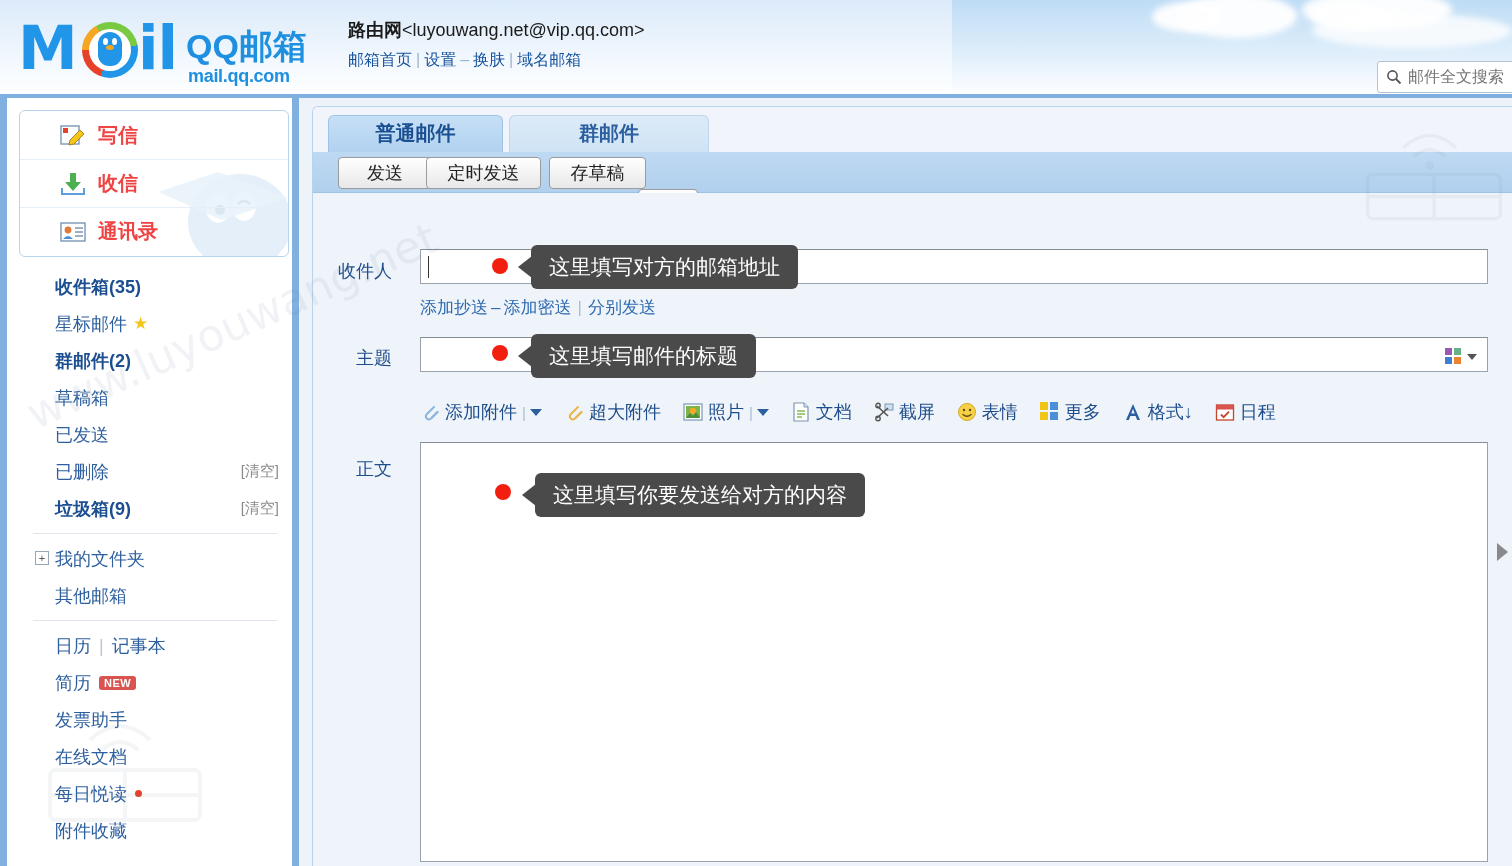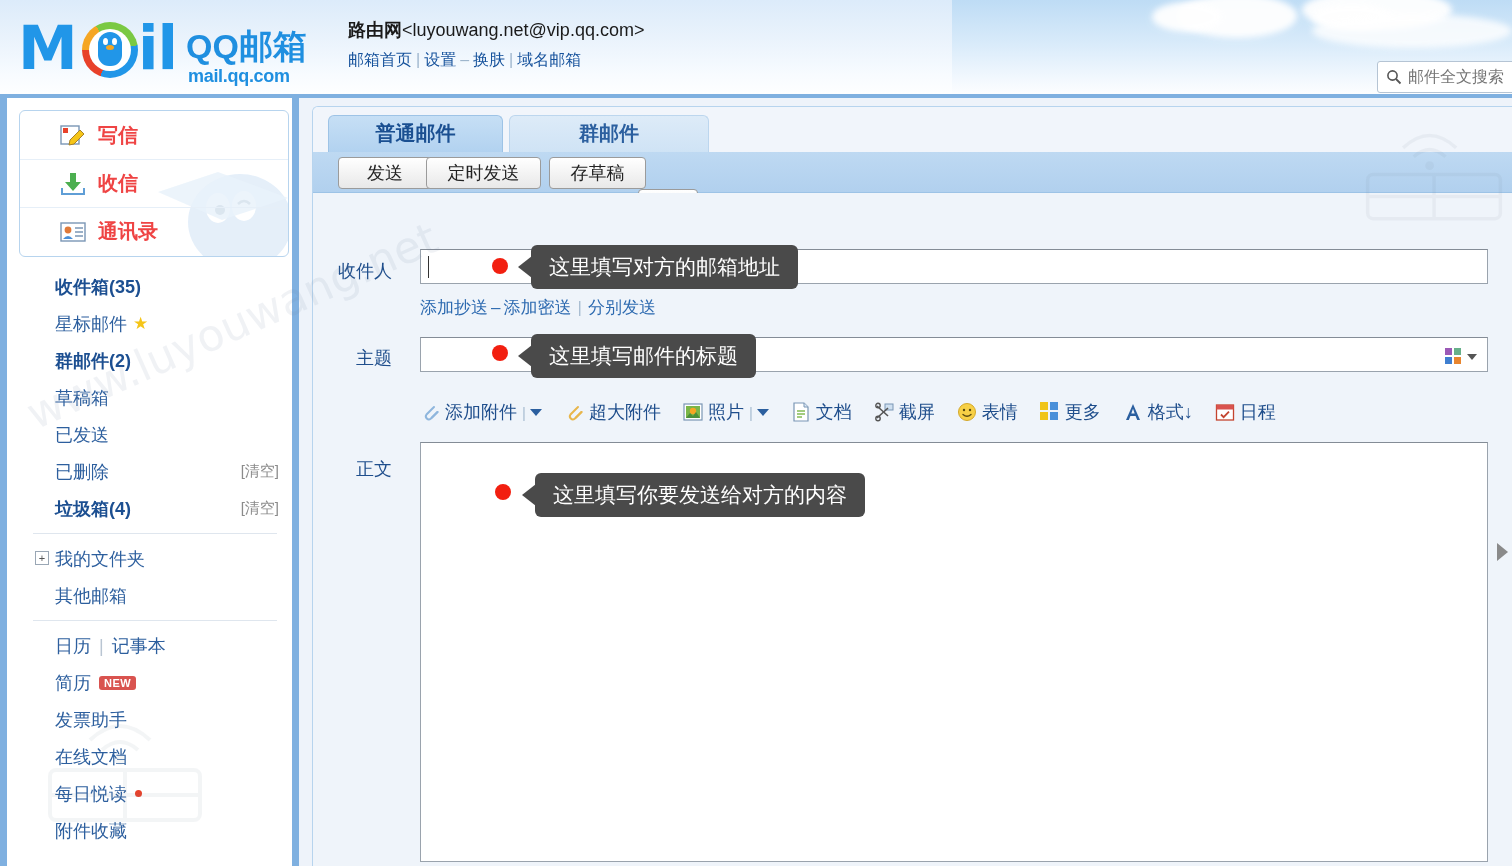--- a/index.html
+++ b/index.html
@@ -674,21 +674,21 @@
       <span class="fname">草稿箱</span>
     </div>
     <div class="frow">
       <span class="fname">已发送</span>
     </div>
     <div class="frow">
       <span class="fname">已删除</span>
       <span class="clear">[清空]</span>
     </div>
     <div class="frow">
-      <span class="fname bold">垃圾箱(4)</span>
+      <span class="fname bold">垃圾箱(9)</span>
       <span class="clear">[清空]</span>
     </div>
 
     <div class="fdiv"></div>
 
     <div class="frow">
       <span class="plus">+</span>
       <span class="fname">我的文件夹</span>
     </div>
     <div class="frow">

